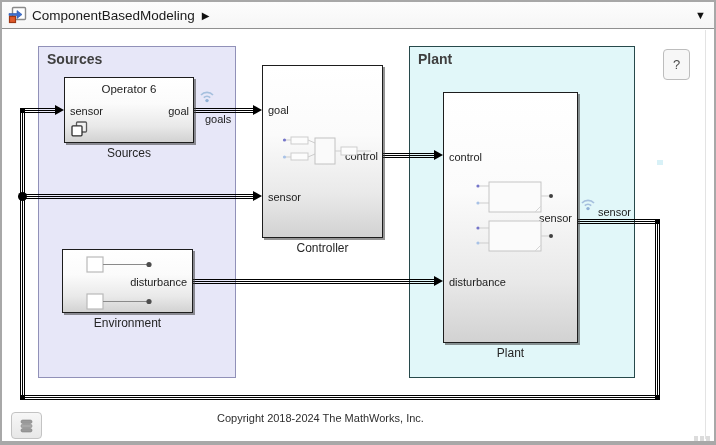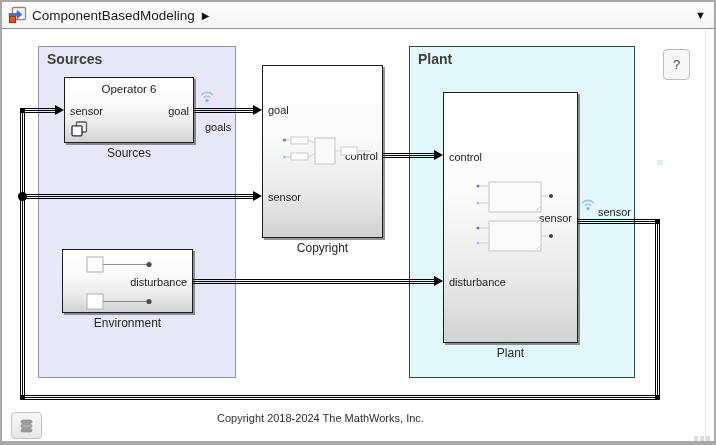--- a/index.html
+++ b/index.html
@@ -113,21 +113,21 @@
 
   <div class="bus-h" style="left:20px;top:194px;width:233px;"></div>
   <div class="arrow-r" style="left:253px;top:191px;"></div>
   <div class="junction" style="left:18px;top:192px;"></div>
 
   <svg class="wireless" style="left:198px;top:88px;" viewBox="0 0 18 16">
     <path d="M3,7 A8,8 0 0 1 15,7" fill="none" stroke="#a6c0de" stroke-width="1.7"></path>
     <path d="M5.8,9.6 A4.6,4.6 0 0 1 12.2,9.6" fill="none" stroke="#a6c0de" stroke-width="1.7"></path>
     <circle cx="9" cy="12.6" r="1.7" fill="#8fb0d6"></circle>
   </svg>
-  <span class="sig-label" style="left:205px;top:121px;">goals</span>
+  <span class="sig-label" style="left:205px;top:113px;">goals</span>
 
   <svg class="wireless" style="left:579px;top:196px;" viewBox="0 0 18 16">
     <path d="M3,7 A8,8 0 0 1 15,7" fill="none" stroke="#a6c0de" stroke-width="1.7"></path>
     <path d="M5.8,9.6 A4.6,4.6 0 0 1 12.2,9.6" fill="none" stroke="#a6c0de" stroke-width="1.7"></path>
     <circle cx="9" cy="12.6" r="1.7" fill="#8fb0d6"></circle>
   </svg>
   <span class="sig-label" style="left:598px;top:206px;">sensor</span>
 
   <div class="block" id="blk-operator">
     <div class="blk-title">Operator 6</div>
@@ -151,21 +151,21 @@
       <circle cx="5.5" cy="23" r="1.6" fill="#a8c2e6"></circle>
       <rect x="12" y="3" width="17" height="7" fill="#fcfcfc" stroke="#cdcdcd"></rect>
       <rect x="12" y="19" width="17" height="7" fill="#fcfcfc" stroke="#cdcdcd"></rect>
       <line x1="29" y1="6" x2="36" y2="9" stroke="#cdcdcd"></line>
       <line x1="29" y1="23" x2="36" y2="20" stroke="#cdcdcd"></line>
       <rect x="36" y="4" width="20" height="26" fill="#fafafa" stroke="#c2c2c2"></rect>
       <line x1="56" y1="17" x2="62" y2="17" stroke="#cdcdcd"></line>
       <rect x="62" y="13" width="16" height="8" fill="#fcfcfc" stroke="#cdcdcd"></rect>
       <line x1="78" y1="17" x2="92" y2="17" stroke="#cdcdcd"></line>
     </svg>
-    <div class="block-caption">Copyright</div>
+    <div class="block-caption">Controller</div>
   </div>
 
   <div class="block" id="blk-environment">
     <svg class="preview" style="left:20px;top:5px;" width="80" height="56" viewBox="0 0 80 56">
       <rect x="4" y="2" width="16" height="15" fill="#ffffff" stroke="#b9b9b9" stroke-width="1.2"></rect>
       <line x1="20" y1="9.5" x2="65" y2="9.5" stroke="#8a8a8a"></line>
       <circle cx="66" cy="9.5" r="2.6" fill="#4d4d4d"></circle>
       <rect x="4" y="39" width="16" height="15" fill="#ffffff" stroke="#b9b9b9" stroke-width="1.2"></rect>
       <line x1="20" y1="46.5" x2="65" y2="46.5" stroke="#8a8a8a"></line>
       <circle cx="66" cy="46.5" r="2.6" fill="#4d4d4d"></circle>

